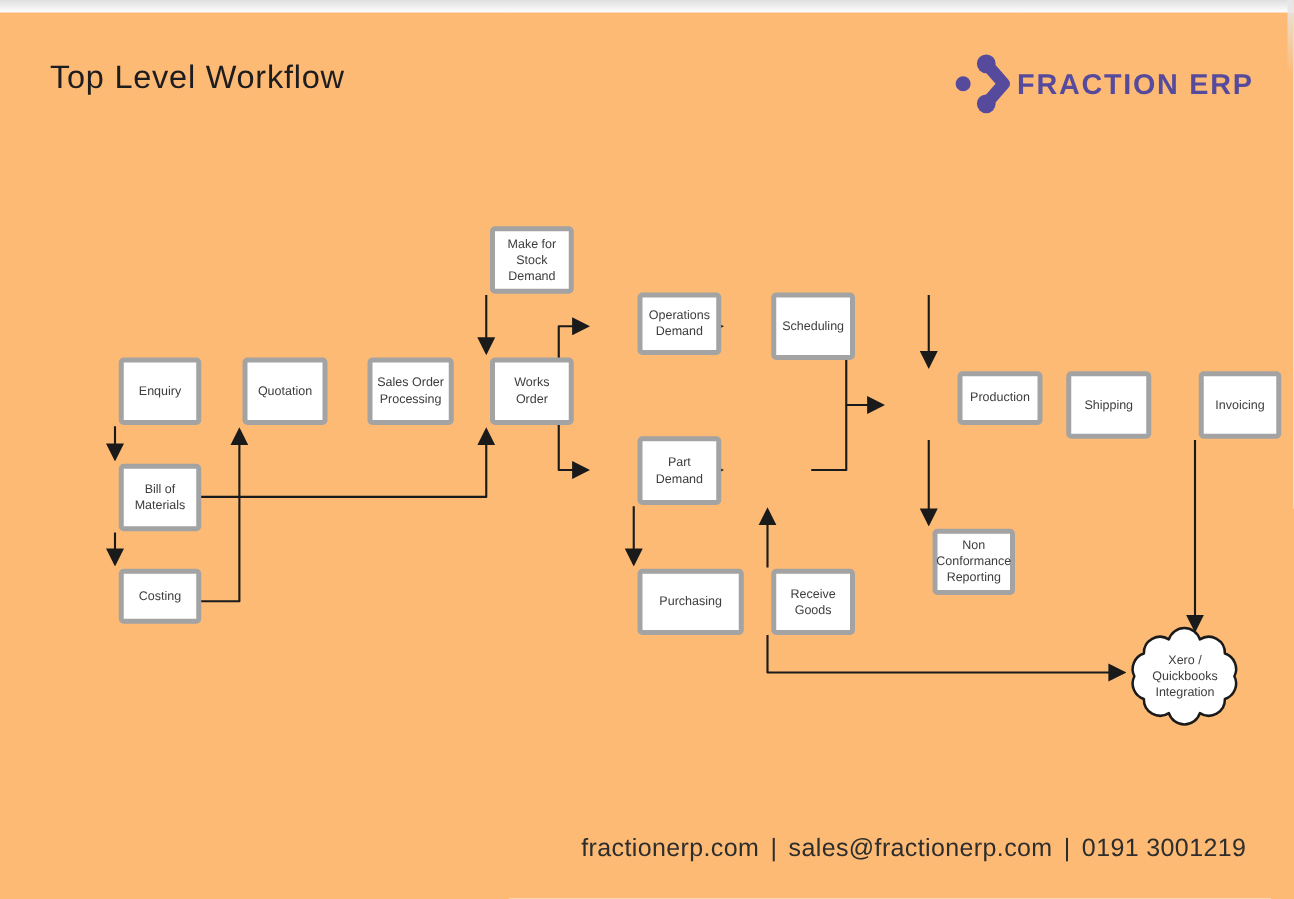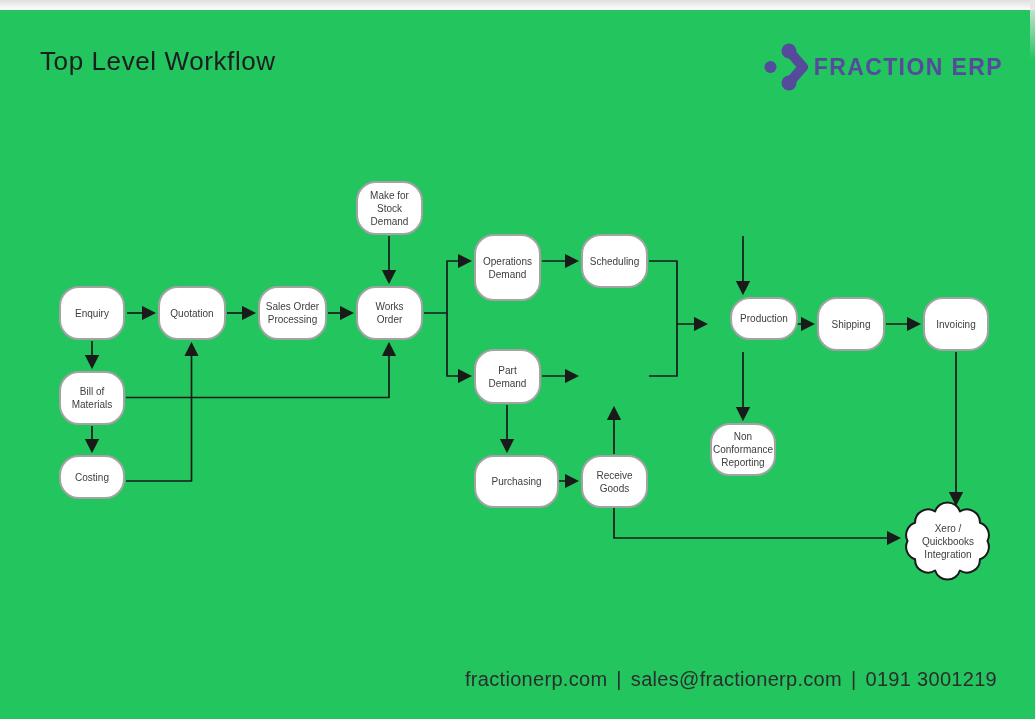--- a/index.html
+++ b/index.html
@@ -1,34 +1,34 @@
 <!DOCTYPE html>
 <html><head>
 <meta charset="utf-8">
 <style>
   html,body{margin:0;padding:0;background:#ffffff;}
-  .page{position:relative;width:1035px;height:719px;background:#22c55e;overflow:hidden;
+  .page{position:relative;width:1035px;height:719px;background:#fdba74;overflow:hidden;
         font-family:"Liberation Sans",sans-serif;}
   .top-strip{position:absolute;left:0;top:0;width:1035px;height:10px;
              background:linear-gradient(#dfdfdf,#ffffff);}
   .right-strip{position:absolute;right:0;top:0;width:5px;height:60px;
              background:linear-gradient(#e6e6e6,rgba(255,255,255,0));}
 
   
   .title{position:absolute;left:40px;top:46px;font-size:26px;font-weight:400;
          color:#1d1d1f;letter-spacing:0.6px;}
   .logo{position:absolute;right:32px;top:42px;display:flex;align-items:center;}
   .logo-text{font-size:23px;font-weight:700;color:#564a9d;letter-spacing:1.4px;}
 
   
   .diagram-svg{position:absolute;left:0;top:0;width:1035px;height:719px;}
-  .node{position:absolute;box-sizing:border-box;border:2px solid #a3a3a3;border-radius:20px;
+  .node{position:absolute;box-sizing:border-box;border:4px solid #a3a3a3;border-radius:4px;
         background:#ffffff;display:flex;align-items:center;justify-content:center;
         text-align:center;font-size:10px;line-height:1.3;color:#3d3d3d;
-        white-space:pre-line;padding:2px;}
+        white-space:pre-line;padding:2px;margin-left:36px;}
   .cloud-label{position:absolute;left:903px;top:515px;width:90px;height:52px;
         display:flex;align-items:center;justify-content:center;text-align:center;
         font-size:10px;line-height:1.3;color:#3d3d3d;white-space:pre-line;}
 
   
   .footer{position:absolute;right:38px;top:668px;font-size:20px;color:#2d2d2d;
           letter-spacing:0.3px;margin-left:34px;}
   .footer .sep{padding:0 9px;color:#2d2d2d;}
 </style>
 </head>
@@ -89,21 +89,21 @@
   <div class="node" style="left:59px;top:371px;width:66px;height:54px">Bill of
 Materials</div>
   <div class="node" style="left:59px;top:455px;width:66px;height:44px">Costing</div>
   <div class="node" style="left:258px;top:286px;width:69px;height:54px">Sales Order
 Processing</div>
   <div class="node" style="left:356px;top:286px;width:67px;height:54px">Works
 Order</div>
   <div class="node" style="left:356px;top:181px;width:67px;height:54px">Make for
 Stock
 Demand</div>
-  <div class="node" style="left:474px;top:234px;width:67px;height:67px">Operations
+  <div class="node" style="left:474px;top:234px;width:67px;height:50px">Operations
 Demand</div>
   <div class="node" style="left:581px;top:234px;width:67px;height:54px">Scheduling</div>
   <div class="node" style="left:474px;top:349px;width:67px;height:55px">Part
 Demand</div>
   <div class="node" style="left:474px;top:455px;width:85px;height:53px">Purchasing</div>
   <div class="node" style="left:581px;top:455px;width:67px;height:53px">Receive
 Goods</div>
   <div class="node" style="left:730px;top:297px;width:68px;height:43px">Production</div>
   <div class="node" style="left:710px;top:423px;width:66px;height:53px">Non
 Conformance

